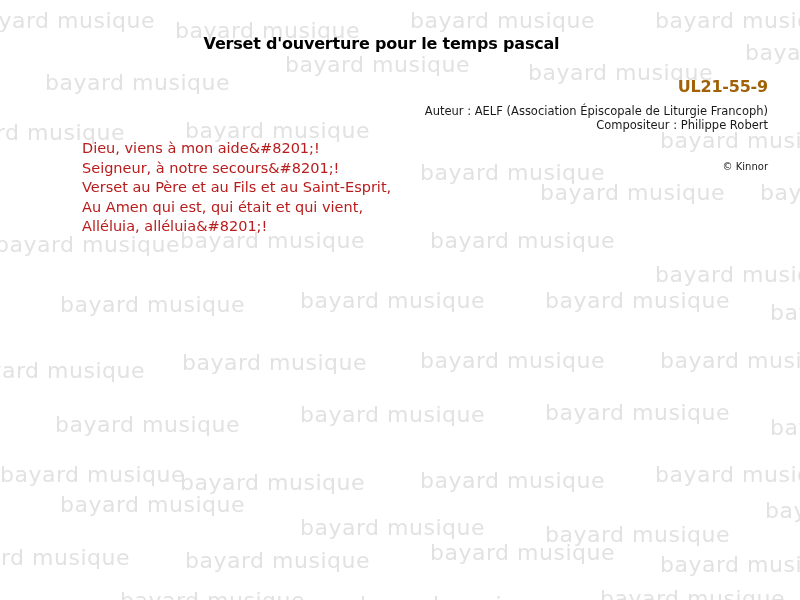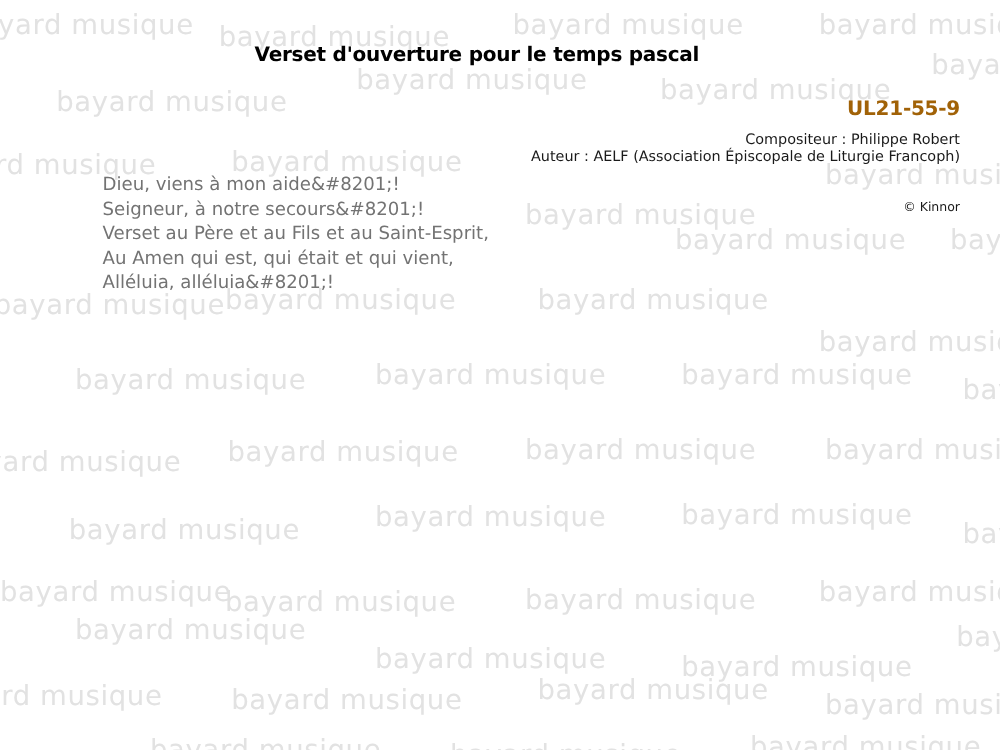--- a/index.html
+++ b/index.html
@@ -87,21 +87,21 @@
     font-size: 10px;
     margin-top: 28px;
   }
 
   #lyrics {
     position: absolute;
     top: 139px;
     left: 82px;
     font-family: "DejaVu Sans", sans-serif;
     font-size: 14.5px;
-    color: #737373;
+    color: #b91c1c;
     line-height: 19.5px;
     white-space: pre;
   }
   #lyrics div {
     white-space: pre;
   }
 </style>
 </head>
 <body>
 
@@ -153,20 +153,20 @@
     <span class="watermark-text" style="left: 600px; top: 586px; color: rgb(226, 226, 226);">bayard musique</span>
   </div>
 
 <div id="content-layer">
 
   <div id="doc-title">Verset d'ouverture pour le temps pascal</div>
 
   <div id="doc-reference">UL21-55-9</div>
 
   <div id="credits">
+    <div>Auteur : AELF (Association Épiscopale de Liturgie Francoph)</div>
     <div>Compositeur : Philippe Robert</div>
-    <div>Auteur : AELF (Association Épiscopale de Liturgie Francoph)</div>
     <div class="credit-copyright">© Kinnor</div>
   </div>
 
   <div id="lyrics"><div>Dieu, viens à mon aide&amp;#8201;!</div><div>Seigneur, à notre secours&amp;#8201;!</div><div>Verset au Père et au Fils et au Saint-Esprit,</div><div>Au Amen qui est, qui était et qui vient,</div><div>Alléluia, alléluia&amp;#8201;!</div></div>
 
 </div>
 
 </body></html>

